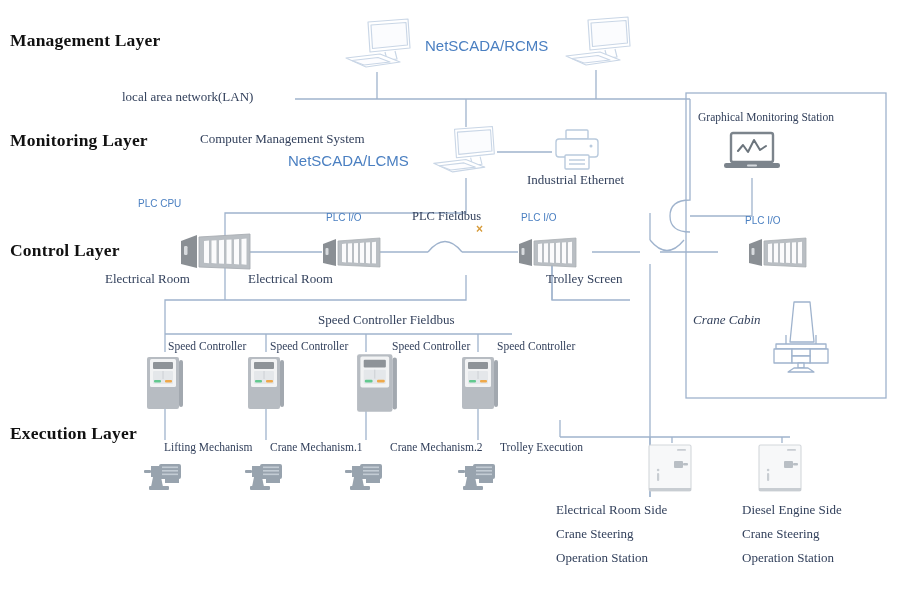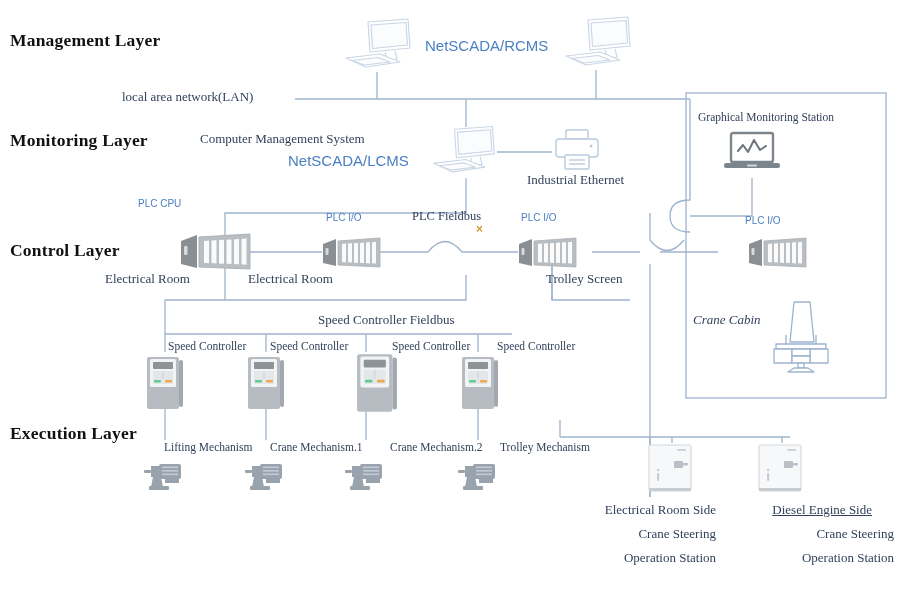--- a/index.html
+++ b/index.html
@@ -29,21 +29,21 @@
   
   .t-sans{
     font-family:"Liberation Sans","DejaVu Sans",sans-serif;
     font-size:15px;color:#4a7fc1;
   }
   .t-sans.sm{font-size:10px;}
   .cross{
     font-family:"Liberation Sans","DejaVu Sans",sans-serif;
     font-weight:bold;font-size:12px;color:#d79b3a;
   }
-  .center{text-align:right;}
+  .center{text-align:left;}
 
   .icon{position:absolute;}
 </style>
 </head>
 <body>
 
 <div id="stage">
 
   <svg id="wires" viewBox="0 0 900 600">
     <g fill="none" stroke="#9fb3cd" stroke-width="1.3">
@@ -355,21 +355,21 @@
       <rect x="4" y="2" width="32" height="52" rx="2" fill="#b7bcc2"></rect>
       <rect x="36" y="5" width="4" height="47" rx="2" fill="#a2a8af"></rect>
       <rect x="7" y="4" width="26" height="28" rx="1.5" fill="#f2f3f4"></rect>
       <rect x="10" y="7" width="20" height="7" rx="1" fill="#8e9398"></rect>
       <rect x="10" y="16" width="20" height="13" rx="1" fill="#e4e7ea"></rect>
       <line x1="20" y1="16" x2="20" y2="24" stroke="#c7ccd1" stroke-width="0.8"></line>
       <rect x="11" y="25" width="7" height="2.6" rx="1" fill="#62c98f"></rect>
       <rect x="22" y="25" width="7" height="2.6" rx="1" fill="#efa94a"></rect>
     </g>
   </svg>
-  <div class="lbl t-serif sm" style="left:500px;top:441px;">Trolley Mechanism</div>
+  <div class="lbl t-serif sm" style="left:500px;top:441px;">Trolley Execution</div>
   <svg class="icon" style="left:455px;top:458px;" width="50" height="36" viewBox="0 0 50 36">
     <g fill="#98a3ae">
       <rect x="18" y="6" width="22" height="15" rx="2"></rect>
       <g fill="#c3ccd4">
         <rect x="21" y="8.5" width="16" height="1.6"></rect>
         <rect x="21" y="12" width="16" height="1.6"></rect>
         <rect x="21" y="15.5" width="16" height="1.6"></rect>
       </g>
       <path d="M10 8 L18 8 L18 19 L10 19 Z"></path>
       <path d="M12 19 L20 19 L22 29 L10 29 Z"></path>
@@ -399,17 +399,17 @@
       <rect x="11" y="30" width="2.2" height="8" rx="1" fill="#c8cdd2"></rect>
       <circle cx="12.1" cy="27" r="1.3" fill="#c8cdd2"></circle>
       <rect x="3" y="45" width="42" height="3" fill="#c8cdd2"></rect>
     </g>
   </svg>
 
   <div class="lbl t-serif center" style="left:556px;top:503px;width:160px;">Electrical Room Side</div>
   <div class="lbl t-serif center" style="left:556px;top:527px;width:160px;">Crane Steering</div>
   <div class="lbl t-serif center" style="left:556px;top:551px;width:160px;">Operation Station</div>
 
-  <div class="lbl t-serif center" style="left:720px;top:503px;width:152px;text-decoration:underline;">Diesel Engine Side</div>
+  <div class="lbl t-serif center" style="left:742px;top:503px;width:152px;">Diesel Engine Side</div>
   <div class="lbl t-serif center" style="left:742px;top:527px;width:152px;">Crane Steering</div>
   <div class="lbl t-serif center" style="left:742px;top:551px;width:152px;">Operation Station</div>
 
 </div>
 
 </body></html>

